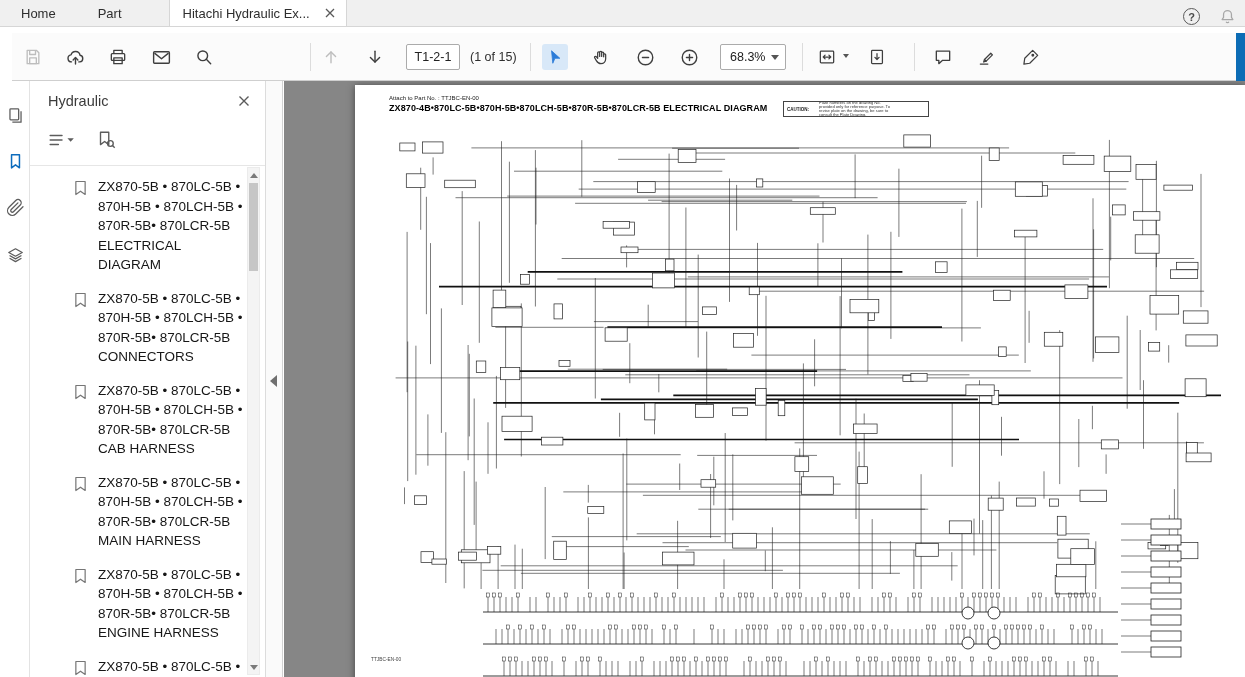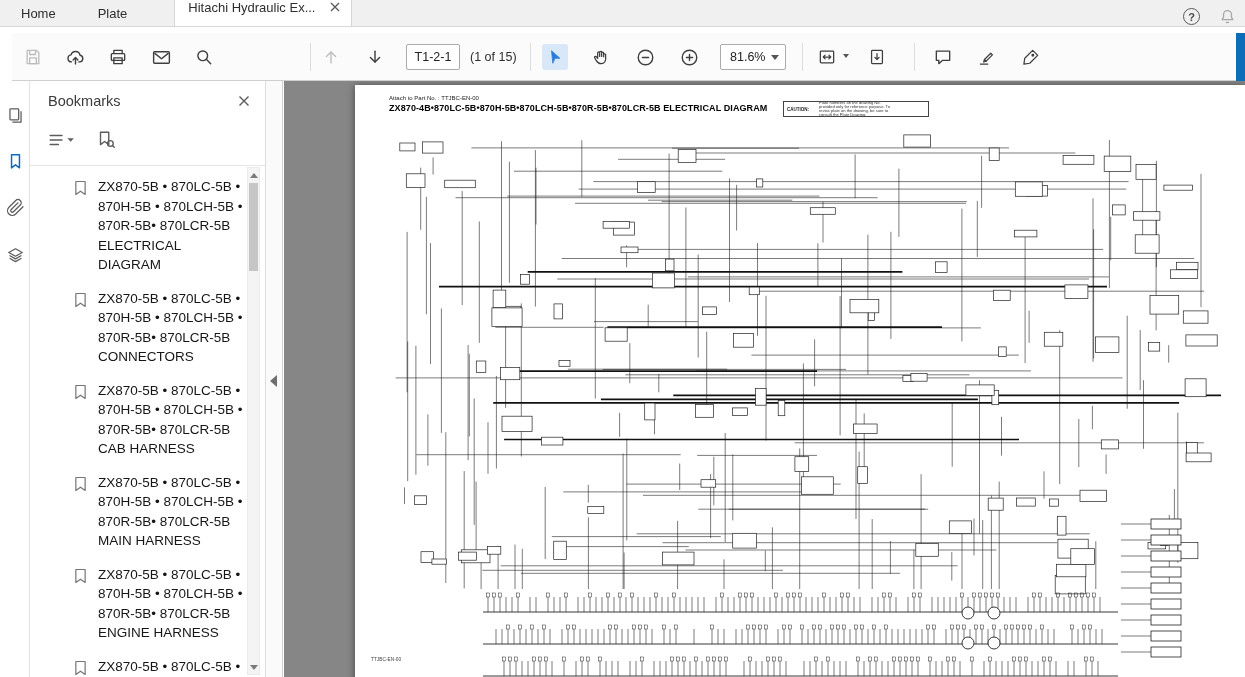--- a/index.html
+++ b/index.html
@@ -5,21 +5,21 @@
   * { margin:0; padding:0; box-sizing:border-box; }
   html,body { background:#ffffff; }
   body { font-family:"Liberation Sans","DejaVu Sans",sans-serif; color:#333; }
   #app { position:relative; width:1245px; height:677px; overflow:hidden; background:#fff; }
 
   
   .tabbar { position:absolute; left:0; top:0; width:100%; height:27px; background:#f0f0f0;
             border-bottom:1px solid #d6d6d6; display:flex; align-items:stretch; }
   .tab { padding:0 21px; display:flex; align-items:center; font-size:13px; color:#2e2e2e; cursor:default; }
   .doc-tab { margin-left:26px; width:178px; background:#fff; border-left:1px solid #d6d6d6;
-             border-right:1px solid #d6d6d6; display:flex; justify-content:space-between;
+             border-right:1px solid #d6d6d6; display:flex; align-items:center; justify-content:space-between;
              padding:0 9px 0 13px; font-size:13px; color:#2e2e2e; }
   .doc-tab .lbl { white-space:nowrap; overflow:hidden; }
   .tab-close { width:14px; height:14px; display:flex; align-items:center; justify-content:center; }
   .tabbar-right { position:absolute; right:8px; top:0; height:33px; display:flex; align-items:center; gap:18px; }
   .help-circle { width:17px; height:17px; border:1.5px solid #5a5a5a; border-radius:50%;
                  font-size:11px; font-weight:bold; color:#4a4a4a; display:flex; align-items:center; justify-content:center; }
 
   
   .toolbar { position:absolute; left:12px; top:33px; width:100%; height:48px; background:#fbfbfb;
              border-bottom:1px solid #cfcfcf; }
@@ -82,21 +82,21 @@
 </head>
 <body>
 
 <div id="app">
 
   <div class="tabbar">
     <div class="tab">
         <span>Home</span>
       </div>
     <div class="tab">
-        <span>Plate</span>
+        <span>Part</span>
       </div>
     <div class="doc-tab">
       <span class="lbl">Hitachi Hydraulic Ex...</span>
       <span class="tab-close">
         <svg width="10" height="10" viewBox="0 0 10 10" stroke="#5a5a5a" stroke-width="1.3">
             <path d="M1 1l8 8M9 1 1 9"></path>
           </svg>
       </span>
     </div>
     <div class="tabbar-right">
@@ -184,21 +184,21 @@
         </svg>
     </div>
     <div class="tbi" style="left:664px">
       <svg width="21" height="21" viewBox="0 0 24 24" fill="none" stroke="#3e3e3e" stroke-width="1.6" stroke-linecap="round">
           <circle cx="12" cy="12" r="8.3"></circle>
           <path d="M8.5 12h7M12 8.5v7"></path>
         </svg>
     </div>
 
     <div class="zoom-field">
-      <span>81.6%</span>
+      <span>68.3%</span>
       <span class="caret-down"></span>
     </div>
 
     <div class="tb-sep" style="left:790px"></div>
 
     <div class="tbi" style="left:802px">
       <svg width="20" height="20" viewBox="0 0 24 24" fill="none" stroke="#3e3e3e" stroke-width="1.5" stroke-linecap="round" stroke-linejoin="round">
           <rect x="4" y="5" width="16" height="14" rx="1"></rect>
           <path d="M7.5 12h9M7.5 12l2.2-2.2M7.5 12l2.2 2.2M16.5 12l-2.2-2.2M16.5 12l-2.2 2.2"></path>
         </svg>
@@ -258,21 +258,21 @@
       <div class="navbtn" style="top:162px">
         <svg width="19" height="19" viewBox="0 0 24 24" fill="none" stroke="#5c5c5c" stroke-width="1.6" stroke-linejoin="round">
             <path d="m12 3.5 8.5 4.7L12 12.9 3.5 8.2z"></path>
             <path d="m4.5 12 7.5 4.2L19.5 12"></path>
             <path d="m4.5 15.5 7.5 4.2 7.5-4.2"></path>
           </svg>
       </div>
     </div>
 
     <div class="panel">
-      <div class="panel-title">Bookmarks</div>
+      <div class="panel-title">Hydraulic</div>
       <div class="panel-close">
         <svg width="12" height="12" viewBox="0 0 12 12" stroke="#5a5a5a" stroke-width="1.4">
             <path d="M1.5 1.5l9 9M10.5 1.5l-9 9"></path>
           </svg>
       </div>
       <div class="panel-toolbar">
         <div class="ptb-btn" style="left:14px;width:36px">
           <svg width="32" height="20" viewBox="0 0 34 22" fill="none" stroke="#5c5c5c" stroke-width="1.6" stroke-linecap="round">
               <path d="M4 6h13M4 11h13M4 16h9"></path>
               <path d="m23 9 3.5 4 3.5-4" fill="#5c5c5c" stroke="none"></path>

